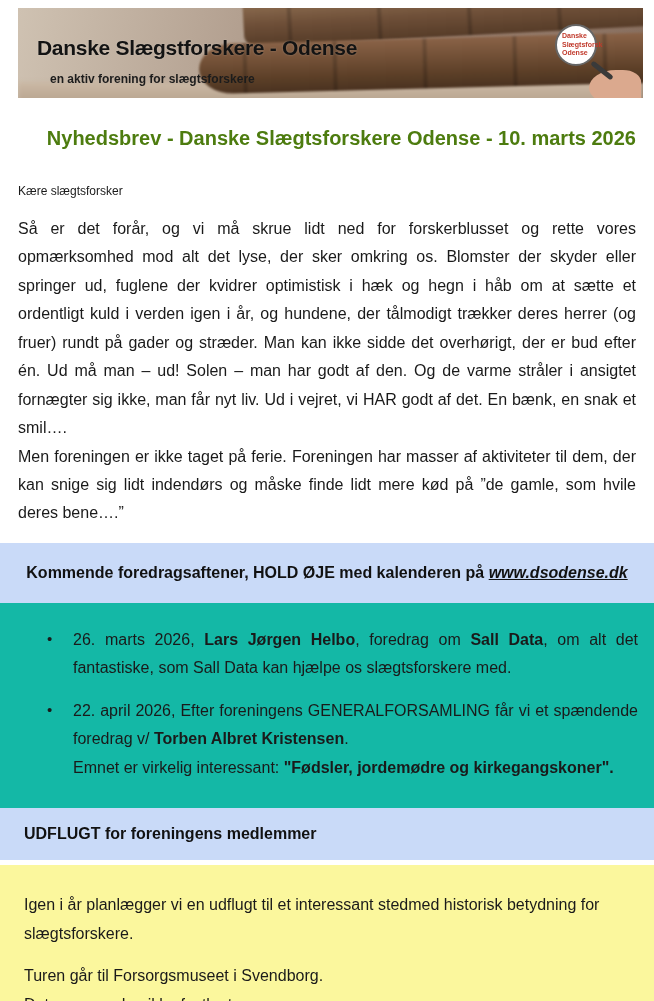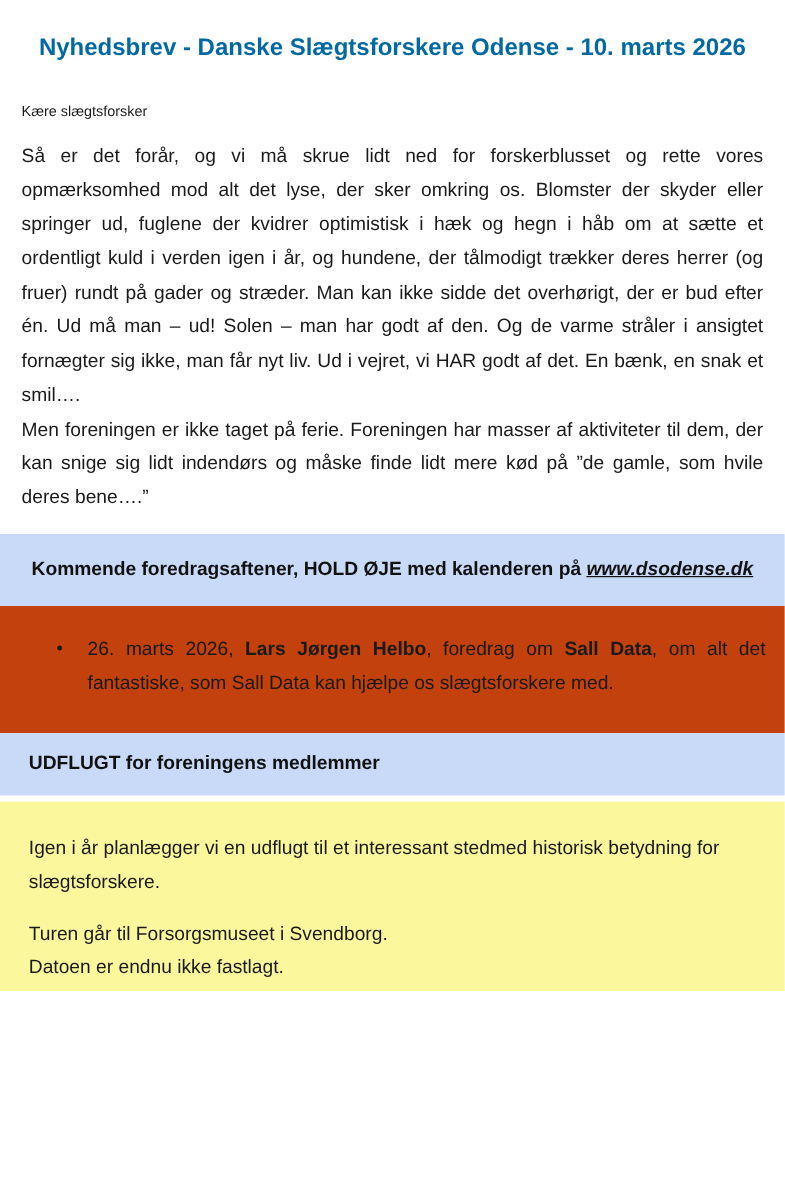--- a/index.html
+++ b/index.html
@@ -69,22 +69,22 @@
   }
   .logo-hand {
     position: absolute; right: -6px; top: 52px; width: 52px; height: 34px;
     background: #dba98e; border-radius: 60% 40% 20% 55%;
     filter: blur(0.6px);
   }
 
   
   .title {
     margin: 28px 18px 0;
-    font-size: 20px; font-weight: bold; text-align: center;
-    line-height: 1.25; color: #0369a1;
+    font-size: 20px; font-weight: bold; text-align: right;
+    line-height: 1.25; color: #4d7c0f;
   }
   .greeting { margin: 32px 18px 0; font-size: 12px; line-height: 1.4; }
   .intro {
     margin: 15px 18px 0;
     font-size: 16px; line-height: 1.78; text-align: justify;
   }
   .intro p { margin: 0; }
 
   .banner {
     background: #c9daf8;
@@ -94,21 +94,21 @@
     margin-top: 15px; height: 60px;
     display: flex; align-items: center; justify-content: center;
   }
   .banner1 a { color: #111; text-decoration: underline; font-style: italic; }
   .banner2 {
     height: 52px;
     display: flex; align-items: center;
     padding-left: 24px; box-sizing: border-box;
   }
 
-  .events { background: #c2410c; padding: 23px 0 26px; }
+  .events { background: #14b8a6; padding: 23px 0 26px; }
   .events ul { margin: 0; padding: 0; list-style: none; }
   .events li {
     position: relative;
     margin: 0 16px 0 73px; padding: 0;
     font-size: 16px; line-height: 1.78; text-align: justify;
   }
   .events li + li { margin-top: 14px; }
   .events li::before {
     content: "\2022";
     position: absolute; left: -26px; top: 0;
@@ -125,37 +125,54 @@
   .trip p { margin: 0; }
   .trip .trip-p2 { margin-top: 14px; }
 
   b { font-weight: bold; }
 </style>
 </head>
 <body>
 
 <div class="page">
 
+  <div class="hero">
+    <div class="hero-table"></div>
+    <div class="hero-book hero-book-top"></div>
+    <div class="hero-book hero-book-bottom"></div>
+    <div class="hero-title">Danske Slægstforskere - Odense</div>
+    <div class="hero-subtitle">en aktiv forening for slægtsforskere</div>
+    <div class="logo">
+      <div class="logo-hand"></div>
+      <div class="logo-handle"></div>
+      <div class="logo-glass">
+        <span>Danske</span>
+        <span>Slægtsforsk</span>
+        <span>Odense</span>
+      </div>
+    </div>
+  </div>
 
   <h1 class="title">Nyhedsbrev - Danske Slægtsforskere Odense - 10. marts 2026</h1>
 
   <div class="greeting">Kære slægtsforsker</div>
 
   <div class="intro">
     <p>Så er det forår, og vi må skrue lidt ned for forskerblusset og rette vores opmærksomhed mod alt det lyse, der sker omkring os. Blomster der skyder eller springer ud, fuglene der kvidrer optimistisk i hæk og hegn i håb om at sætte et ordentligt kuld i verden igen i år, og hundene, der tålmodigt trækker deres herrer (og fruer) rundt på gader og stræder. Man kan ikke sidde det overhørigt, der er bud efter én. Ud må man – ud! Solen – man har godt af den. Og de varme stråler i ansigtet fornægter sig ikke, man får nyt liv. Ud i vejret, vi HAR godt af det. En bænk, en snak et smil….</p>
     <p>Men foreningen er ikke taget på ferie. Foreningen har masser af aktiviteter til dem, der kan snige sig lidt indendørs og måske finde lidt mere kød på ”de gamle, som hvile deres bene….”</p>
   </div>
 
   <div class="banner banner1">
     <span><span>Kommende foredragsaftener, HOLD ØJE med kalenderen på </span><a href="#">www.dsodense.dk</a></span>
   </div>
 
   <div class="events">
     <ul>
       <li><span>26. marts 2026, </span><b>Lars Jørgen Helbo</b><span>, foredrag om </span><b>Sall Data</b><span>, om alt det fantastiske, som Sall Data kan hjælpe os slægtsforskere med.</span></li>
+      <li><span>22. april 2026, Efter foreningens GENERALFORSAMLING får vi et spændende foredrag v/ </span><b>Torben Albret Kristensen</b><span>.</span><br><span>Emnet er virkelig interessant: </span><b>"Fødsler, jordemødre og kirkegangskoner".</b></li>
     </ul>
   </div>
 
   <div class="banner banner2">
     <span>UDFLUGT for foreningens medlemmer</span>
   </div>
 
   <div class="gap"></div>
 
   <div class="trip">

